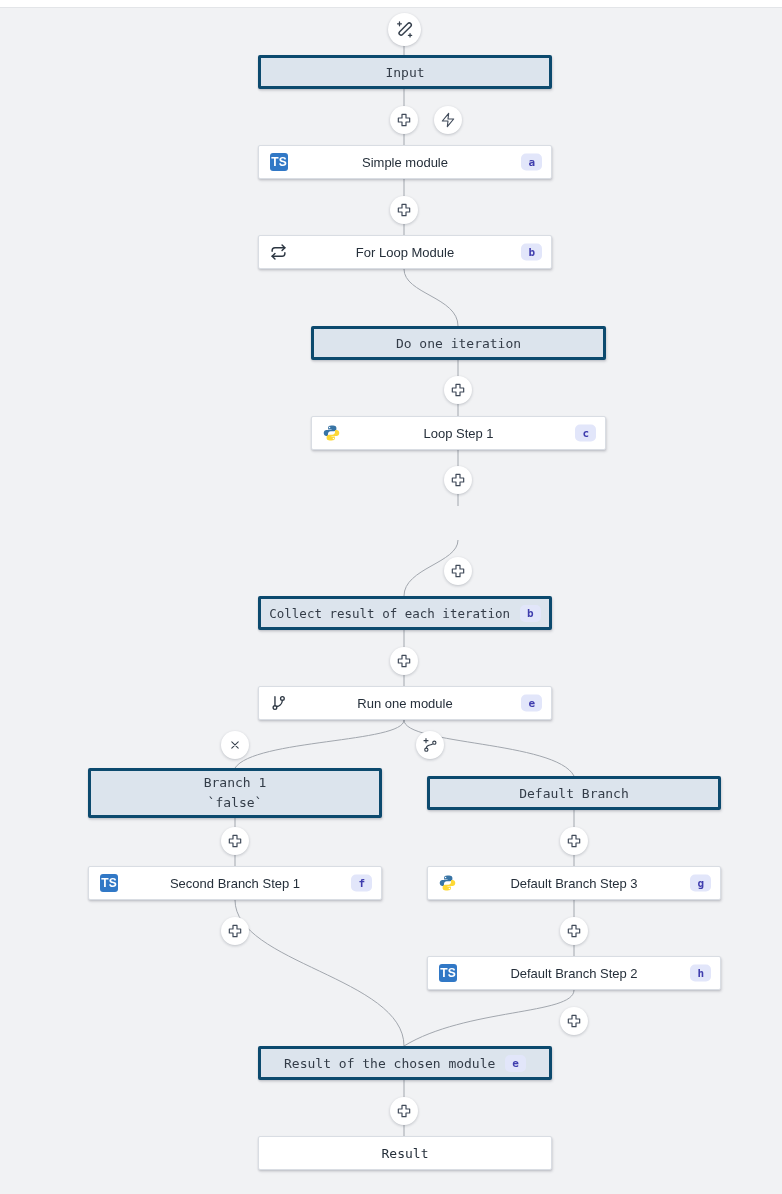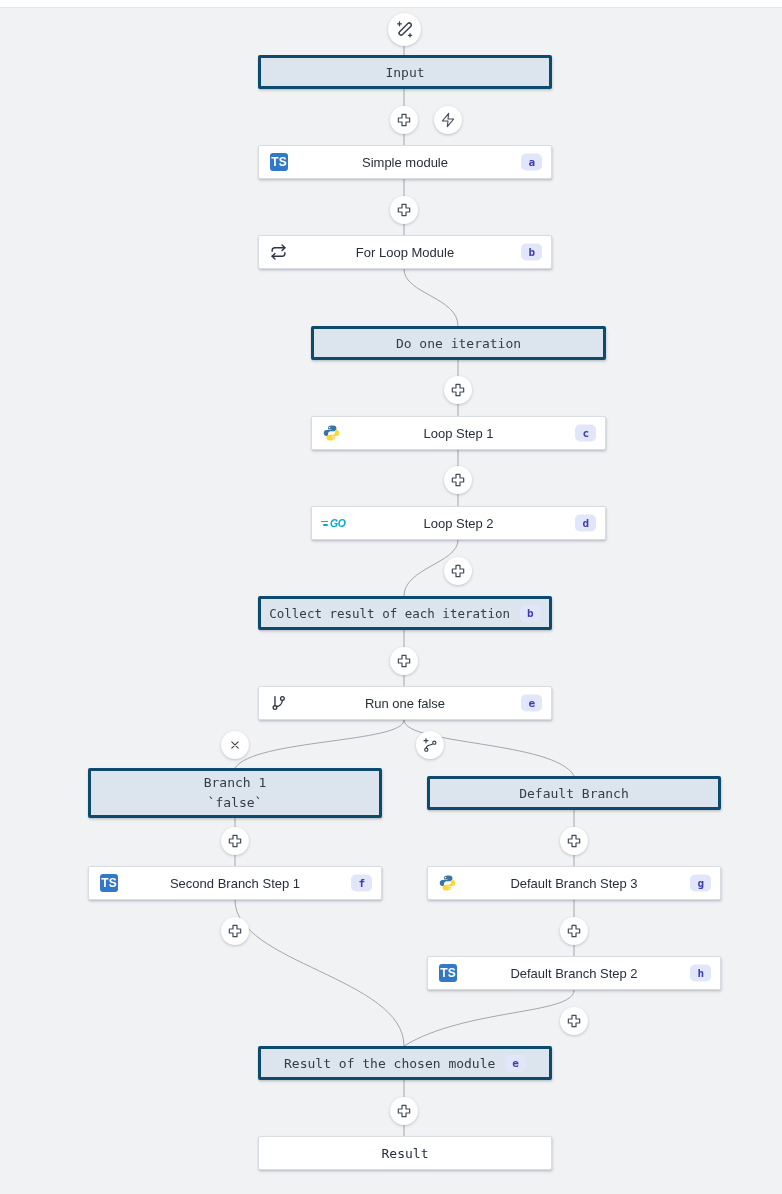--- a/index.html
+++ b/index.html
@@ -178,31 +178,20 @@
     <span class="label sans">Loop Step 1</span>
     <span class="badge abs">c</span>
   </div>
 
   <button class="circle-btn c28" style="left:444px;top:466px">
     <svg width="16" height="16" viewBox="0 0 24 24">
         <use href="#icon-plus"></use>
       </svg>
   </button>
 
-  <div class="node step" style="left:311px;top:506px;width:295px">
-    <span class="lang-icon go-icon">
-      <span class="go-lines">
-          <i></i>
-          <i></i>
-        </span>
-      <span class="go-text">GO</span>
-    </span>
-    <span class="label sans">Loop Step 2</span>
-    <span class="badge abs">d</span>
-  </div>
 
   <button class="circle-btn c28" style="left:444px;top:557px">
     <svg width="16" height="16" viewBox="0 0 24 24">
         <use href="#icon-plus"></use>
       </svg>
   </button>
 
   <div class="node virtual" style="left:258px;top:596px;width:294px">
     <span class="label mono" style="font-size:12.5px">Collect result of each iteration</span>
     <span class="badge inline">b</span>
@@ -213,21 +202,21 @@
         <use href="#icon-plus"></use>
       </svg>
   </button>
 
   <div class="node step" style="left:258px;top:686px;width:294px">
     <span class="lang-icon">
       <svg width="17" height="17" viewBox="0 0 24 24">
           <use href="#icon-git-branch"></use>
         </svg>
     </span>
-    <span class="label sans">Run one false</span>
+    <span class="label sans">Run one module</span>
     <span class="badge abs">e</span>
   </div>
 
   <button class="circle-btn c28" style="left:221px;top:731px">
     <svg width="14" height="14" viewBox="0 0 24 24">
         <use href="#icon-x"></use>
       </svg>
   </button>
   <button class="circle-btn c28" style="left:416px;top:731px">
     <svg width="16" height="16" viewBox="0 0 24 24">

